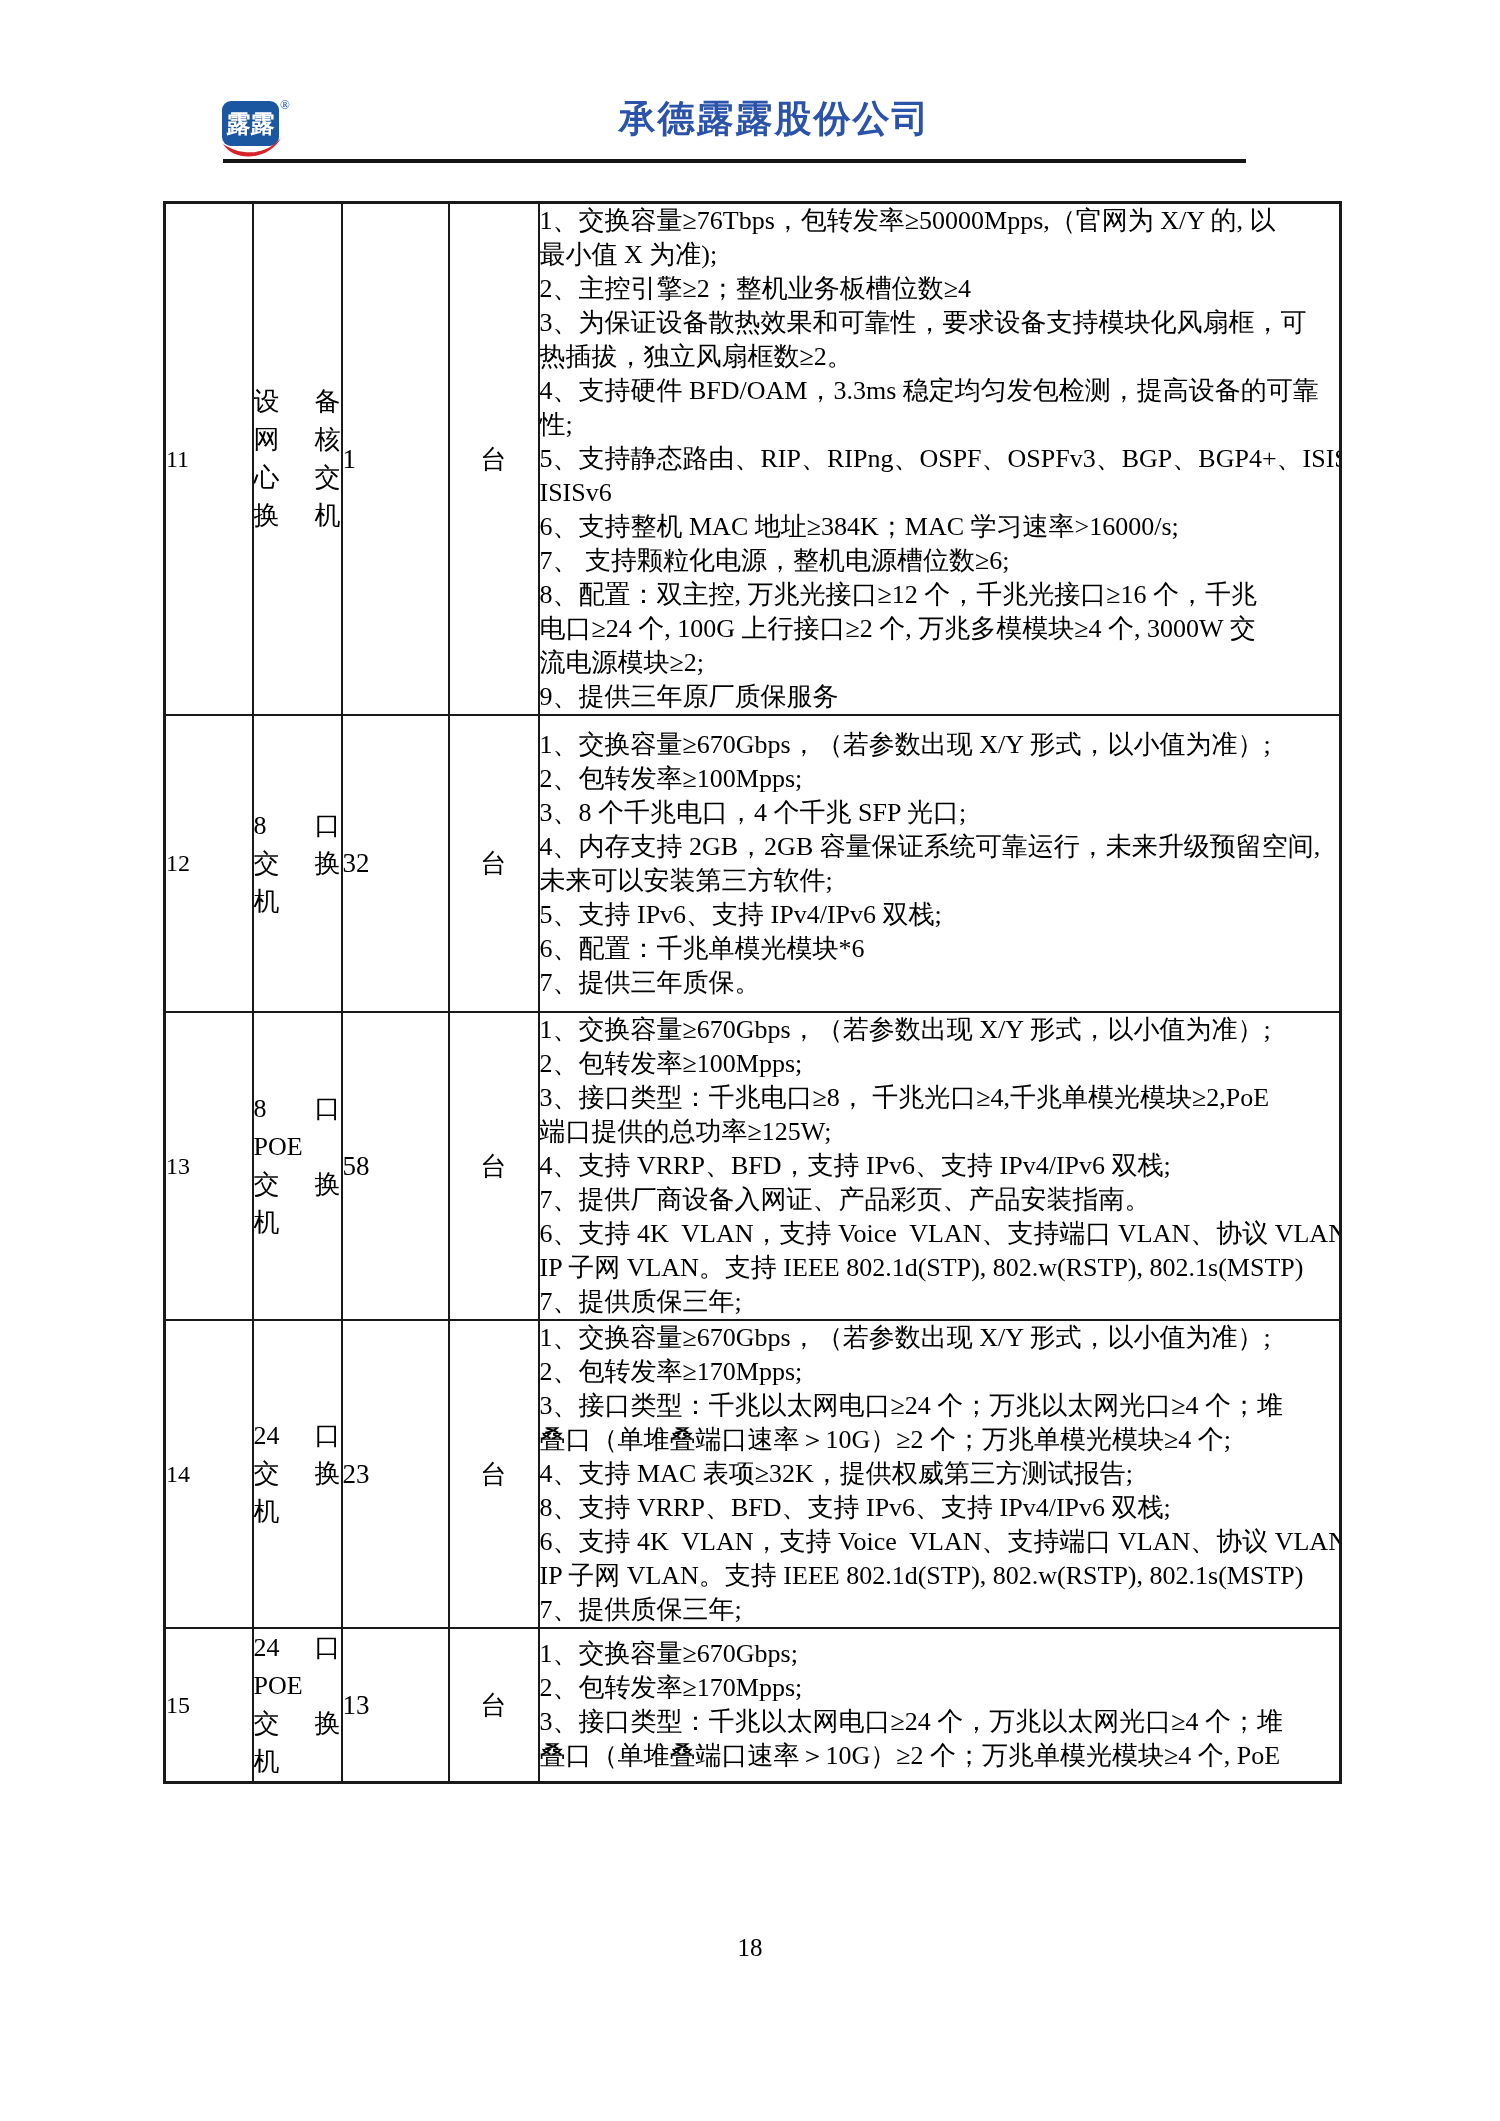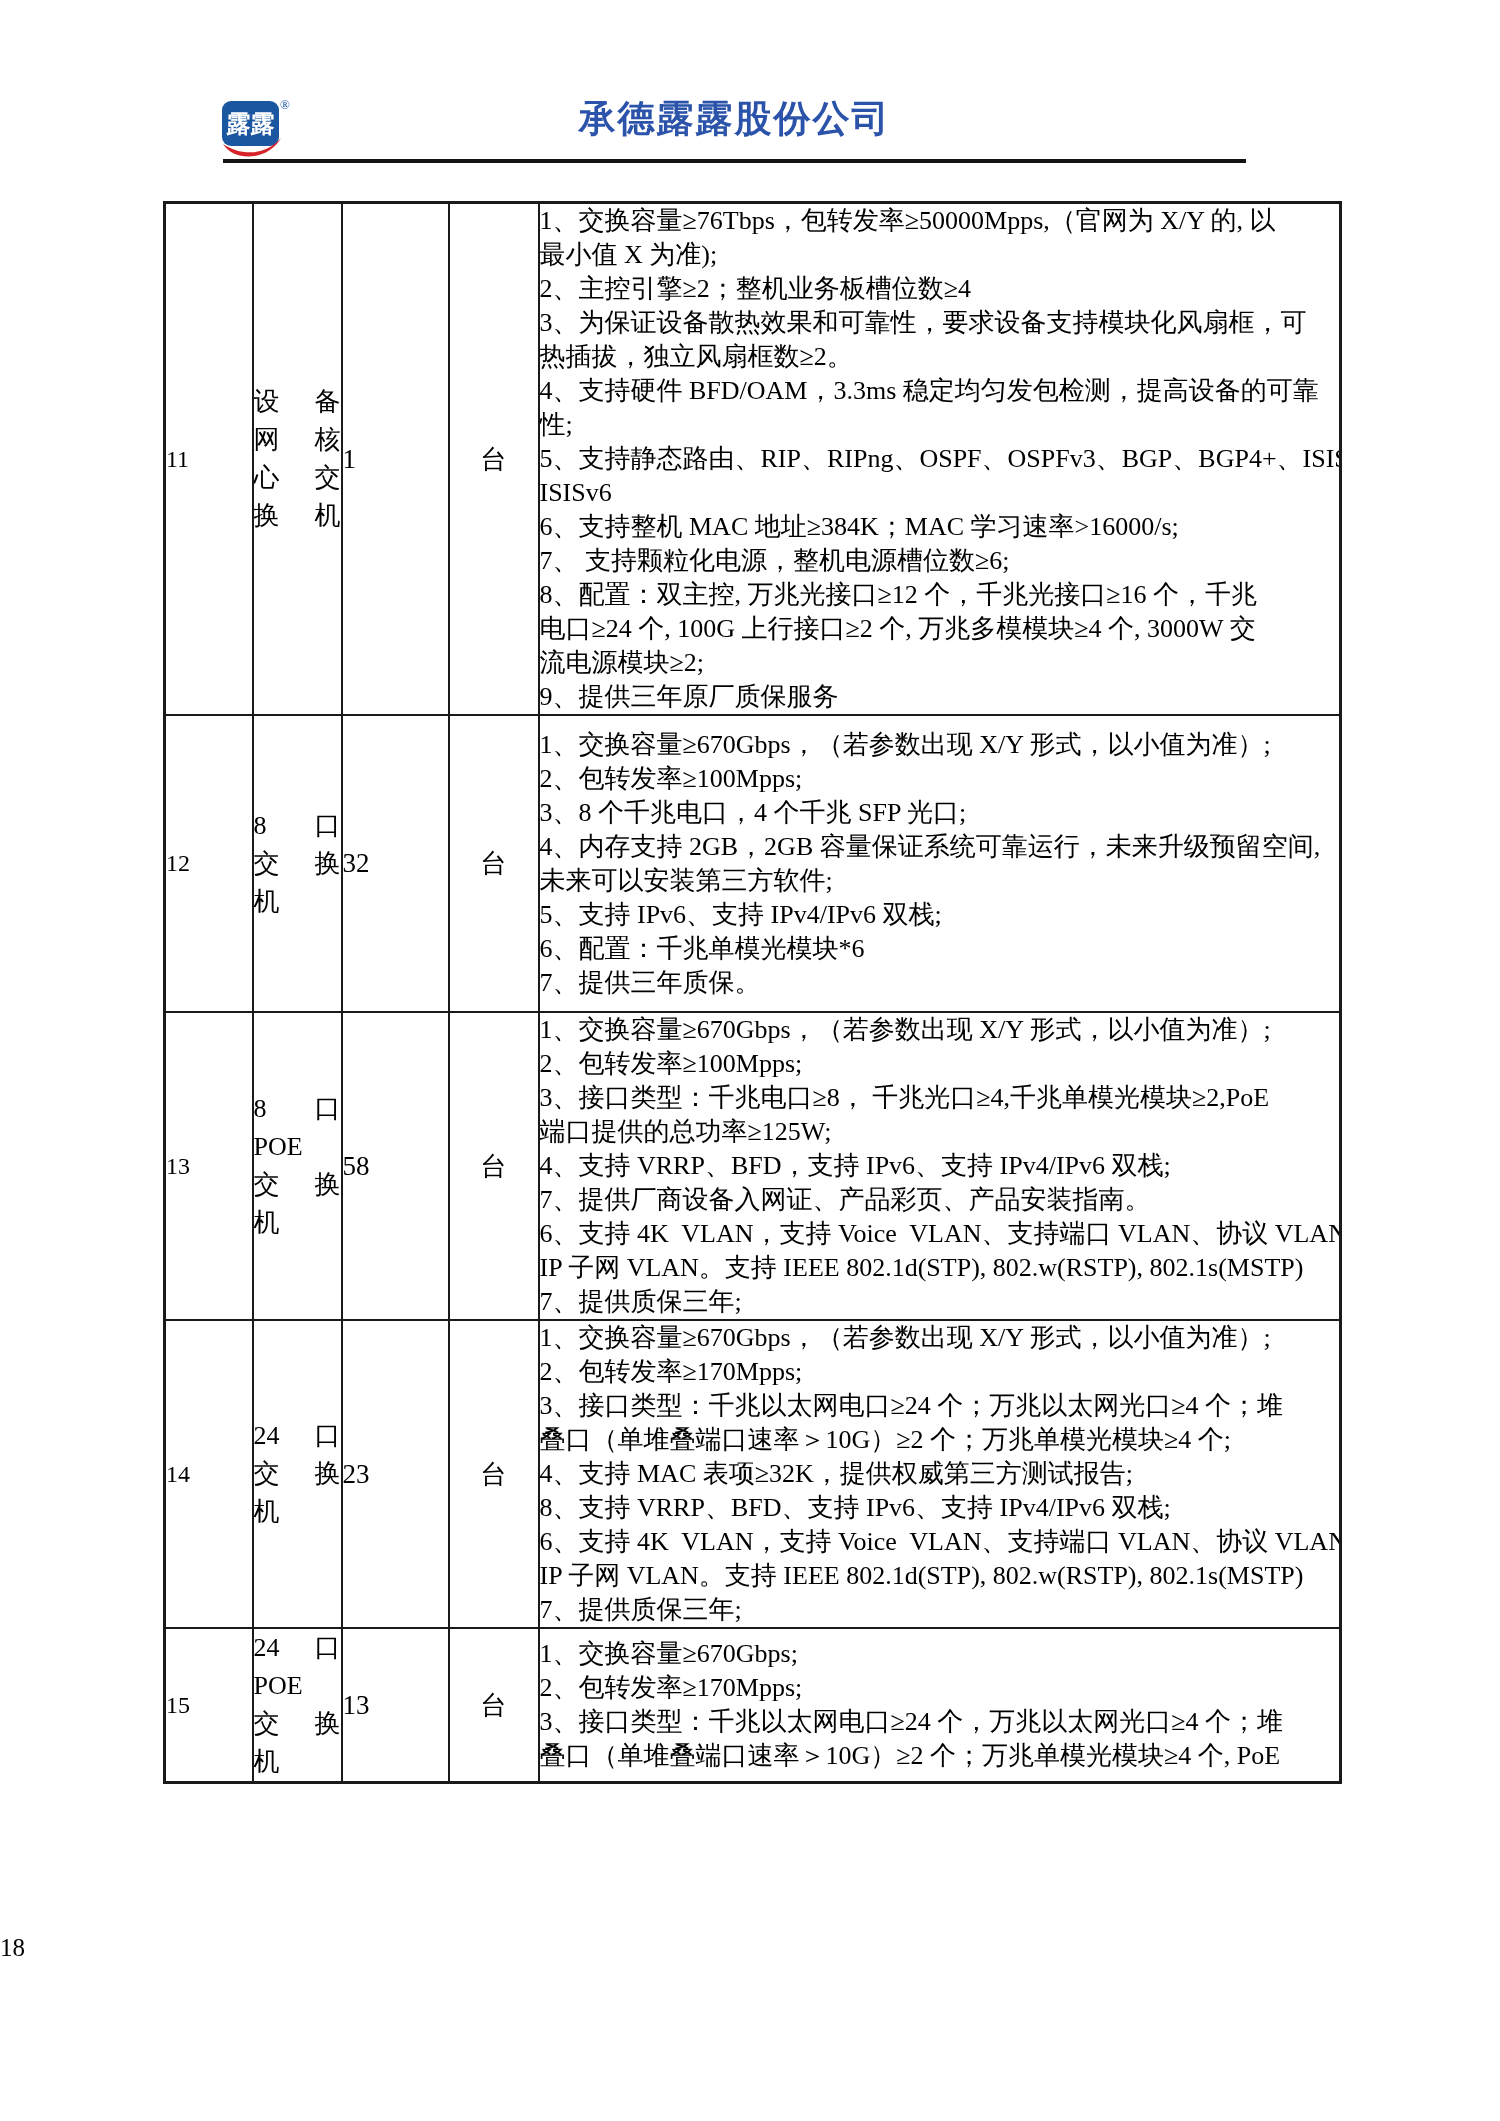--- a/index.html
+++ b/index.html
@@ -29,36 +29,36 @@
   .cell-seq{font-size:24px;padding-left:15px;}
   .cell-name{padding-left:13px;padding-right:13px;}
   .name-line{display:flex;justify-content:space-between;line-height:38px;font-size:26px;}
   .name-line.single{justify-content:flex-start;}
   .cell-qty{font-size:27px;padding-left:16px;}
   .cell-unit{font-size:26px;text-align:center;}
   .cell-spec{vertical-align:top;padding:4px 5px 0 7px;font-size:26px;}
   .spec-line{white-space:pre;line-height:34px;height:34px;}
   
   .page-number{
-    position:absolute;left:0;top:1934px;width:1500px;font-size:25px;
+    position:absolute;left:0;top:1934px;width:1500px;text-align:center;font-size:25px;
   }
 </style>
 </head>
 <body>
 
 <div class="page">
 
   <div>
     <svg class="logo" width="70" height="66" viewBox="0 0 70 66">
       <rect x="1" y="4" width="57" height="45" rx="9" fill="#1B56A0"></rect>
       <text x="29.5" y="35" text-anchor="middle" font-size="24" font-weight="bold" fill="#ffffff">露露</text>
       <text x="59" y="12" font-size="13" fill="#1B56A0">®</text>
       <path fill="#D6232A" d="M2,47 C20,59 44,59 60,41 C48,63 14,66 2,47 Z"></path>
     </svg>
-    <div class="title" style="color: rgb(43, 83, 169);">承德露露股份公司</div>
+    <div class="title" style="color: rgb(43, 83, 169); padding-left: 40px;">承德露露股份公司</div>
     <div class="header-rule"></div>
   </div>
 
   <table class="spec-table">
     <colgroup>
       <col style="width:88px">
       <col style="width:89px">
       <col style="width:107px">
       <col style="width:90px">
       <col style="width:802px">

